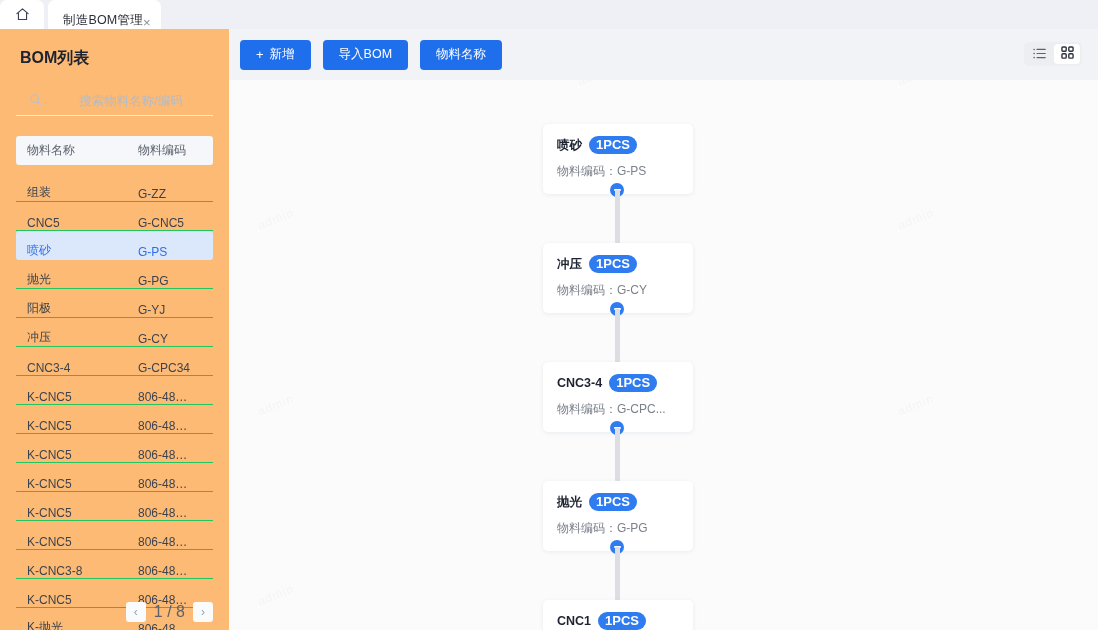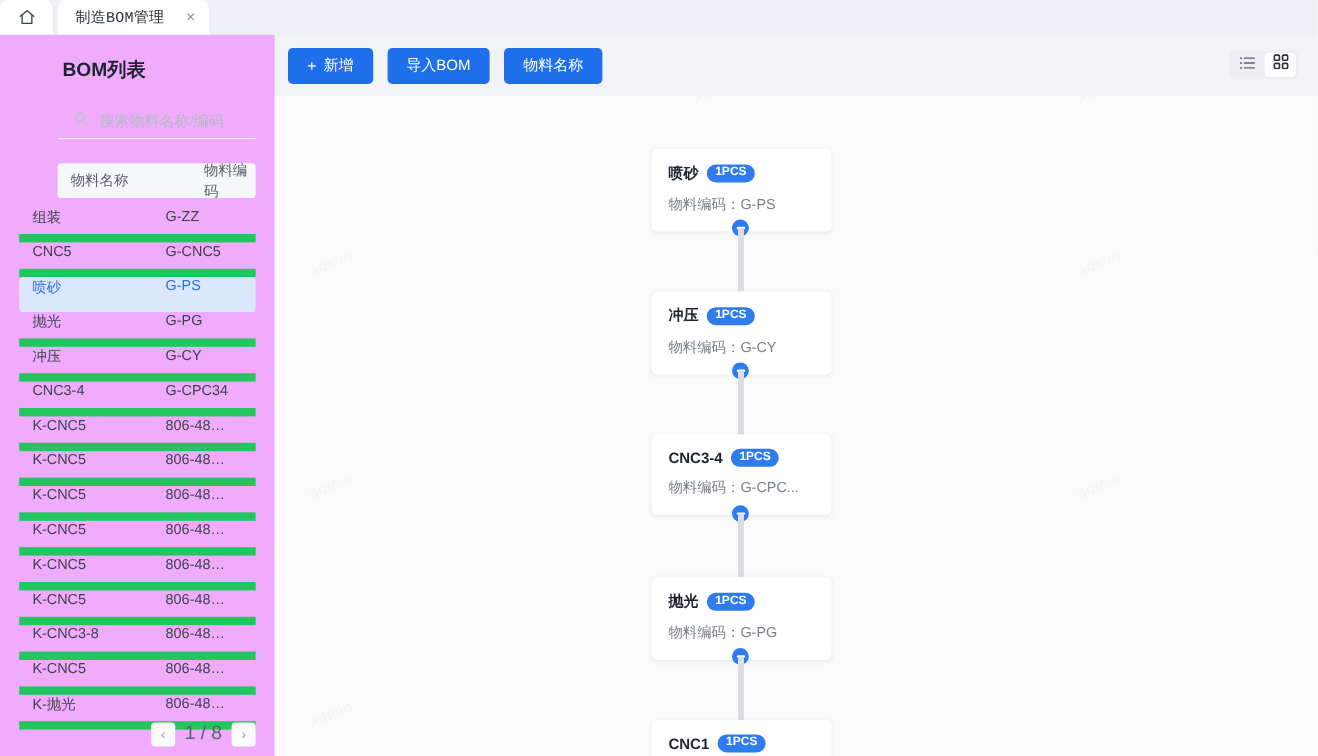--- a/index.html
+++ b/index.html
@@ -20,64 +20,64 @@
   .home-btn {
     width: 44px; height: 29px;
     display: flex; align-items: center; justify-content: center;
     background: #ffffff;
     border-top-left-radius: 7px; border-top-right-radius: 7px;
   }
   .home-btn svg { display: block; }
   .tab {
     height: 29px; margin-left: 4px;
     padding: 0 11px 0 15px;
-    display: flex; align-items: center; gap: 18px;
+    display: flex; align-items: flex-end; gap: 0;
     background: #ffffff;
-    border-top-left-radius: 7px; border-top-right-radius: 7px; font-family: Liberation Mono, monospace;
+    border-top-left-radius: 7px; border-top-right-radius: 7px;
   }
   .tab-label { font-size: 12.5px; color: #2b2f38; letter-spacing: .2px; }
   .tab-close { font-size: 13px; color: #8a8f99; line-height: 1; cursor: pointer; }
 
   
   .sidebar {
     position: absolute; top: 29px; left: 0;
     width: 229px; height: 601px;
-    background: #f0abfc;
-    padding-left: 32px;
+    background: #fdba74;
   }
   .sidebar-title {
     margin: 19px 0 0 20px;
     font-size: 16px; font-weight: bold; color: #1d2330;
   }
   .search-wrap {
     margin: 17px 16px 0 16px;
     height: 30px;
     border-bottom: 1px solid #eceef2;
     display: flex; align-items: center; gap: 9px;
     padding-left: 13px;
   }
   .search-input {
     border: none; outline: none; background: transparent;
     font-size: 12.5px; color: #444a55;
     font-family: "Liberation Sans", sans-serif;
     width: 160px;
+    text-align: center;
   }
   .search-input::placeholder { color: #b6bac3; }
 
   .mat-table { margin: 11px 16px 0 16px; }
   .mat-head {
     display: flex; height: 29px; align-items: center;
     background: #f5f7fa; border-radius: 3px; margin-top: 20px;
   }
   .mat-head span { font-size: 12px; color: #5c626e; }
   .col-name { width: 122px; padding-left: 11px; }
   .col-code { flex: 1; }
   .mat-row {
-    display: flex; height: 29px; align-items: flex-start;
-    border-bottom: 7px solid #22c55e;
+    display: flex; height: 29px; align-items: flex-end;
+    border-bottom: 1px solid #22c55e;
     cursor: pointer;
   }
   .mat-row span { font-size: 12px; color: #3d434e; }
   .mat-row.selected { background: #dbe7fb; border-bottom-color: #dbe7fb; border-radius: 3px; }
   .mat-row.selected span { color: #2f6fe4; }
   .list-clip {
     position: absolute; top: 144px; left: 0;
     width: 229px; height: 457px;
     overflow: hidden;
   }
@@ -154,21 +154,21 @@
     position: absolute; left: 314px;
     width: 150px;
     background: #ffffff; border-radius: 5px;
     box-shadow: 0 1px 4px rgba(40,50,80,.08);
     padding: 12px 14px 14px 14px;
   }
   .node-head { display: flex; align-items: center; gap: 7px; }
   .node-title { font-size: 12.5px; font-weight: bold; color: #1d2330; white-space: nowrap; }
   .badge {
     background: #2f7bf0; color: #fff;
-    font-size: 10px; font-weight: bold;
+    font-size: 13px; font-weight: bold;
     border-radius: 9px; padding: 2px 7px 3px 7px;
     line-height: 1; white-space: nowrap;
   }
   .node-code { margin-top: 9px; font-size: 12px; color: #7b808b; white-space: nowrap; }
   .collapse {
     position: absolute; width: 14px; height: 14px;
     border-radius: 50%; background: #2f7bf0;
     left: 381px;
     display: flex; align-items: center; justify-content: center;
   }
@@ -222,20 +222,24 @@
           <span class="col-name">CNC5</span>
           <span class="col-code">G-CNC5</span>
         </div>
         <div class="mat-row selected">
           <span class="col-name">喷砂</span>
           <span class="col-code">G-PS</span>
         </div>
         <div class="mat-row">
           <span class="col-name">抛光</span>
           <span class="col-code">G-PG</span>
+        </div>
+        <div class="mat-row">
+          <span class="col-name">阳极</span>
+          <span class="col-code">G-YJ</span>
         </div>
         <div class="mat-row">
           <span class="col-name">冲压</span>
           <span class="col-code">G-CY</span>
         </div>
         <div class="mat-row">
           <span class="col-name">CNC3-4</span>
           <span class="col-code">G-CPC34</span>
         </div>
         <div class="mat-row">

